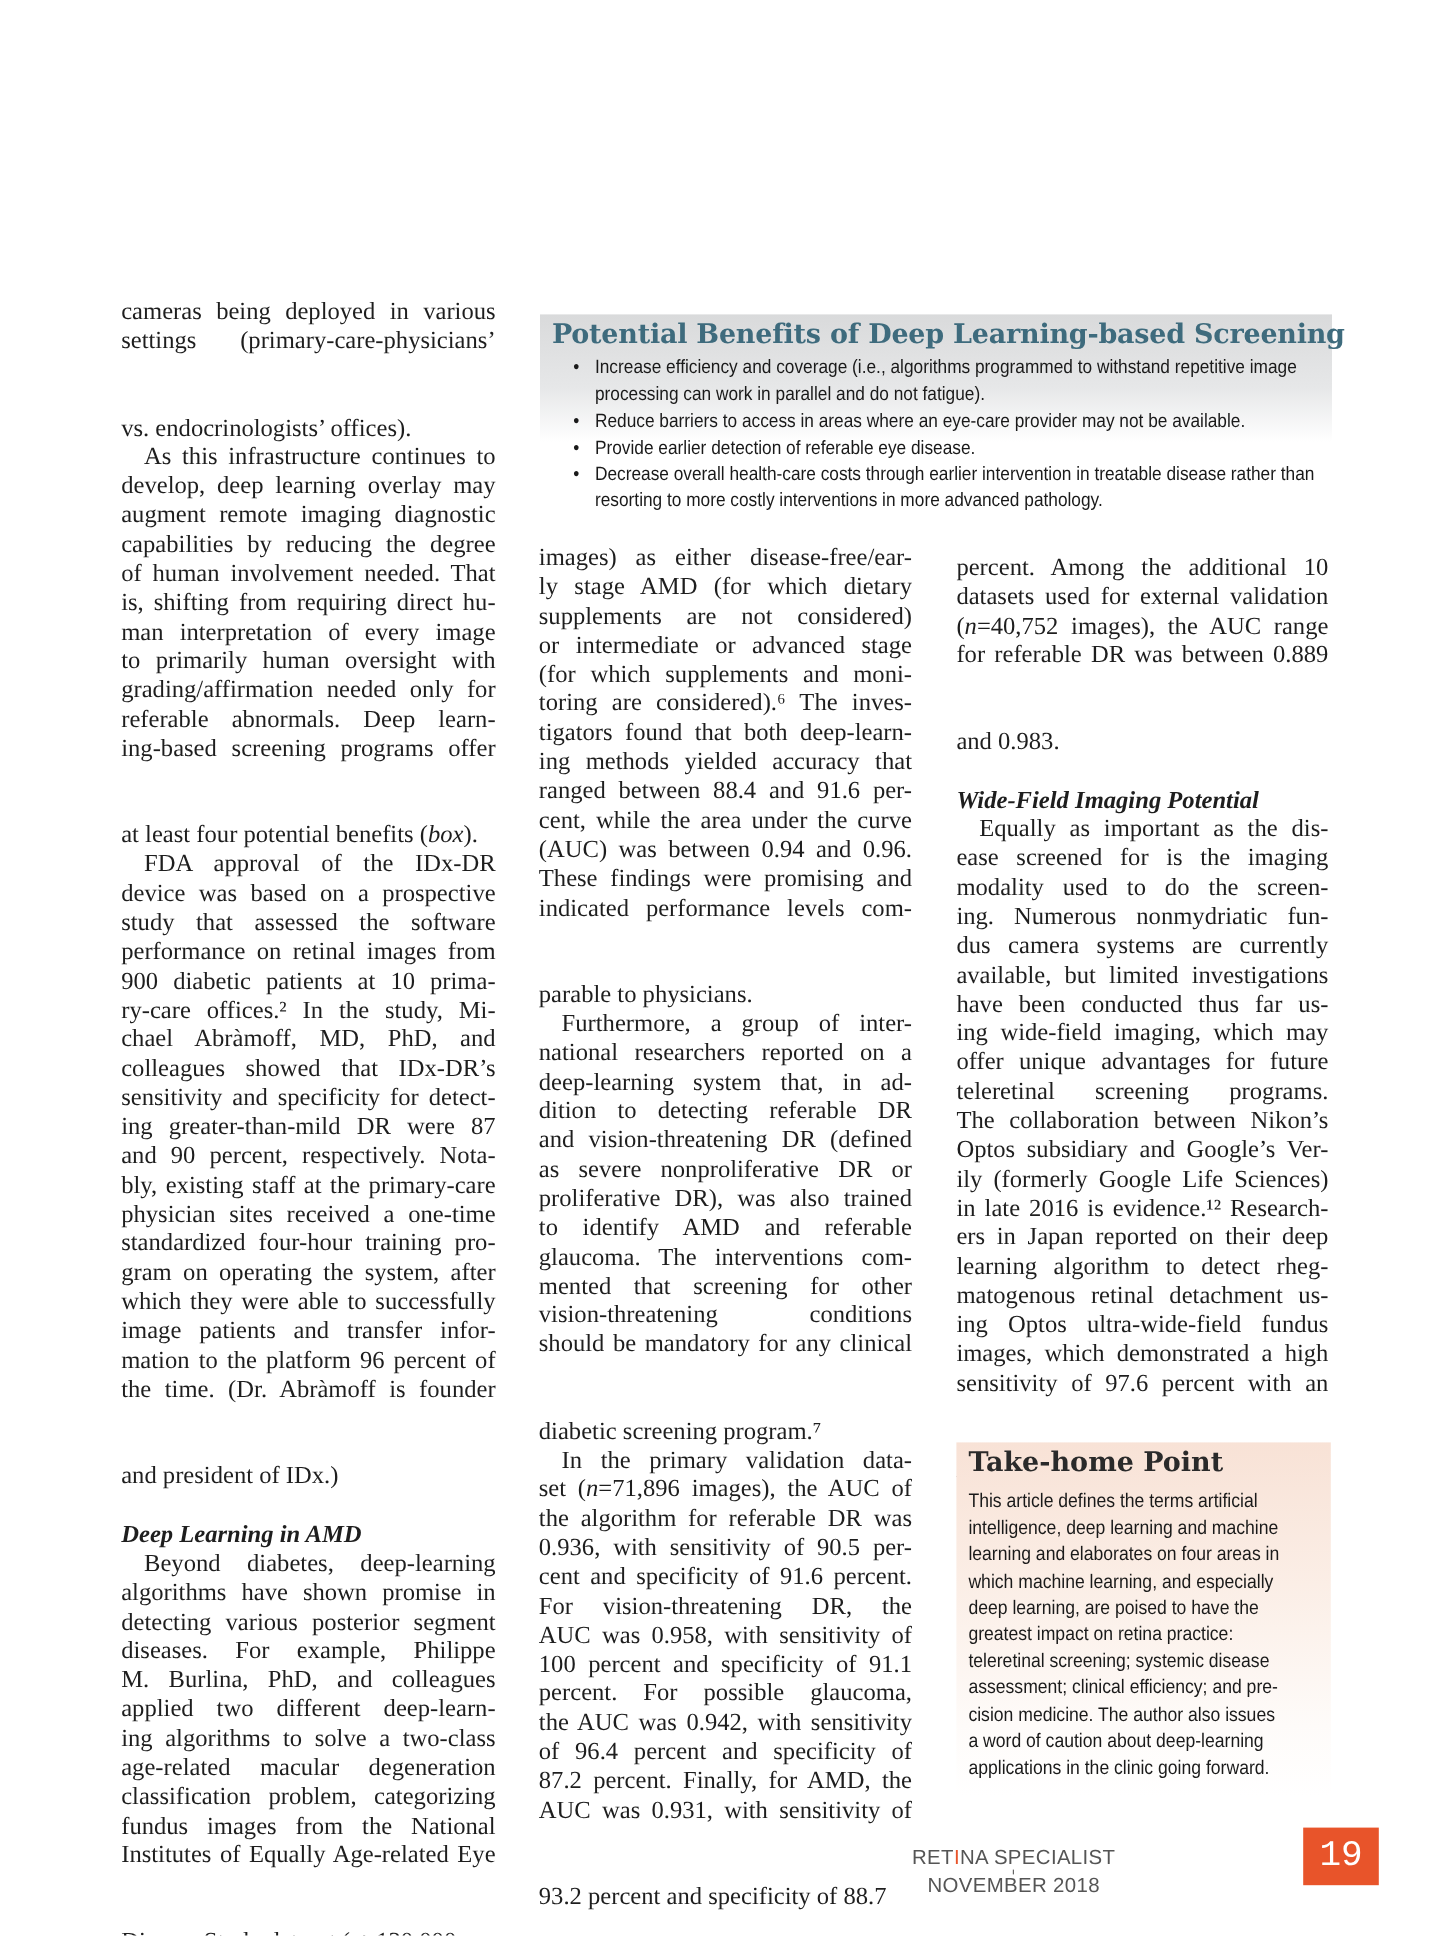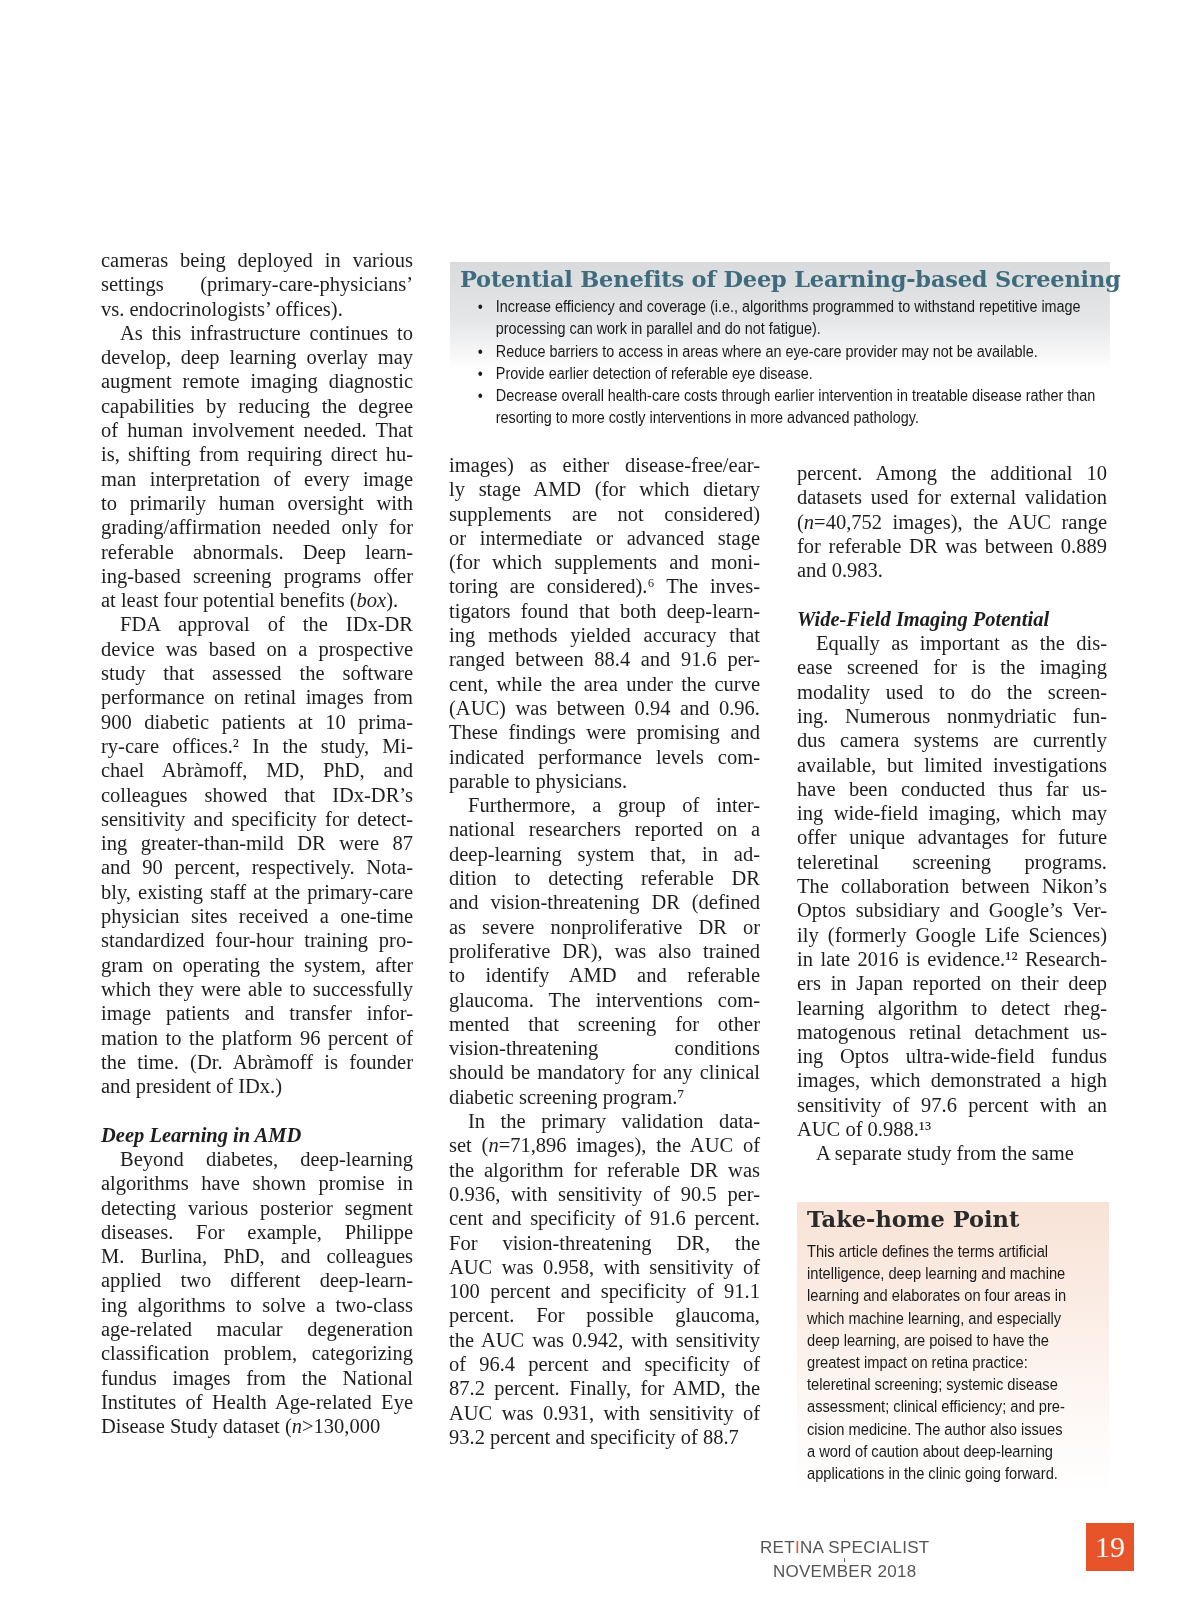--- a/index.html
+++ b/index.html
@@ -11,21 +11,21 @@
     line-height: 24.3px;
     color: #1e1e1e;
   }
   .col .ln {
     display: block;
     text-align: justify;
     text-align-last: justify;
     white-space: nowrap;
     height: 24.3px;
   }
-  .col .ln.last { text-align-last: left; }
+  .col .ln.last { text-align-last: left; margin-top: 48px; }
   .col .ln.ind { text-indent: 19px; }
   .col .ln.head { font-weight: bold; font-style: italic; text-align-last: left; }
   .col .gap { display: block; height: 24.3px; }
   #col1 { left: 101px; top: 248px; width: 312px; }
   #col2 { left: 449px; top: 453px; width: 311px; }
   #col3 { left: 797px; top: 461px; width: 310px; }
 
   .benefits-box {
     position: absolute; left: 450px; top: 262px; width: 660px; height: 172px;
     background: linear-gradient(to bottom, #d9dadb 0%, #e6e7e8 35%, #ffffff 62%, #ffffff 100%);
@@ -59,22 +59,22 @@
   }
   .takehome-body span { display: block; white-space: nowrap; }
 
   .footer {
     position: absolute; left: 760px; top: 1538px; height: 44px; display: flex; align-items: center;
     font-family: "Liberation Sans", sans-serif; font-size: 17px; color: #555555; letter-spacing: 0.3px; flex-direction: column;
   }
   .footer .accent-i { color: #e8542a; }
   .footer .sep { display: inline-block; width: 1px; height: 18px; background: #666; margin: 0 6px; vertical-align: middle; }
   .page-num {
-    position: absolute; left: 1086px; top: 1523px; width: 48px; height: 48px;
-    background: #e8542a; color: #ffffff; font-family: Liberation Serif, serif;
+    position: absolute; left: 1086px; top: 1523px; width: 63px; height: 48px;
+    background: #e8542a; color: #ffffff; font-family: Liberation Mono, monospace;
     font-size: 30px; display: flex; align-items: center; justify-content: center; text-align: center;
   }
 </style>
 </head>
 <body>
 
 <div id="col1" class="col">
     <span class="ln">cameras being deployed in various</span>
     <span class="ln">settings (primary-care-physicians’</span>
     <span class="ln last">vs. endocrinologists’ offices).</span>
@@ -115,21 +115,21 @@
     <span class="ln ind">Beyond diabetes, deep-learning</span>
     <span class="ln">algorithms have shown promise in</span>
     <span class="ln">detecting various posterior segment</span>
     <span class="ln">diseases. For example, Philippe</span>
     <span class="ln">M. Burlina, PhD, and colleagues</span>
     <span class="ln">applied two different deep-learn-</span>
     <span class="ln">ing algorithms to solve a two-class</span>
     <span class="ln">age-related macular degeneration</span>
     <span class="ln">classification problem, categorizing</span>
     <span class="ln">fundus images from the National</span>
-    <span class="ln">Institutes of Health Age-related Eye</span>
+    <span class="ln">Institutes of Equally Age-related Eye</span>
     <span class="ln last">Disease Study dataset (<i>n</i>&gt;130,000</span>
   </div>
 
 <div class="benefits-box">
   <div class="benefits-title">Potential Benefits of Deep Learning-based Screening</div>
   <ul class="benefits-list">
     <li><span class="bullet">•</span><span>Increase efficiency and coverage (i.e., algorithms programmed to withstand repetitive image processing can work in parallel and do not fatigue).</span></li>
     <li><span class="bullet">•</span><span>Reduce barriers to access in areas where an eye-care provider may not be available.</span></li>
     <li><span class="bullet">•</span><span>Provide earlier detection of referable eye disease.</span></li>
     <li><span class="bullet">•</span><span>Decrease overall health-care costs through earlier intervention in treatable disease rather than resorting to more costly interventions in more advanced pathology.</span></li>

